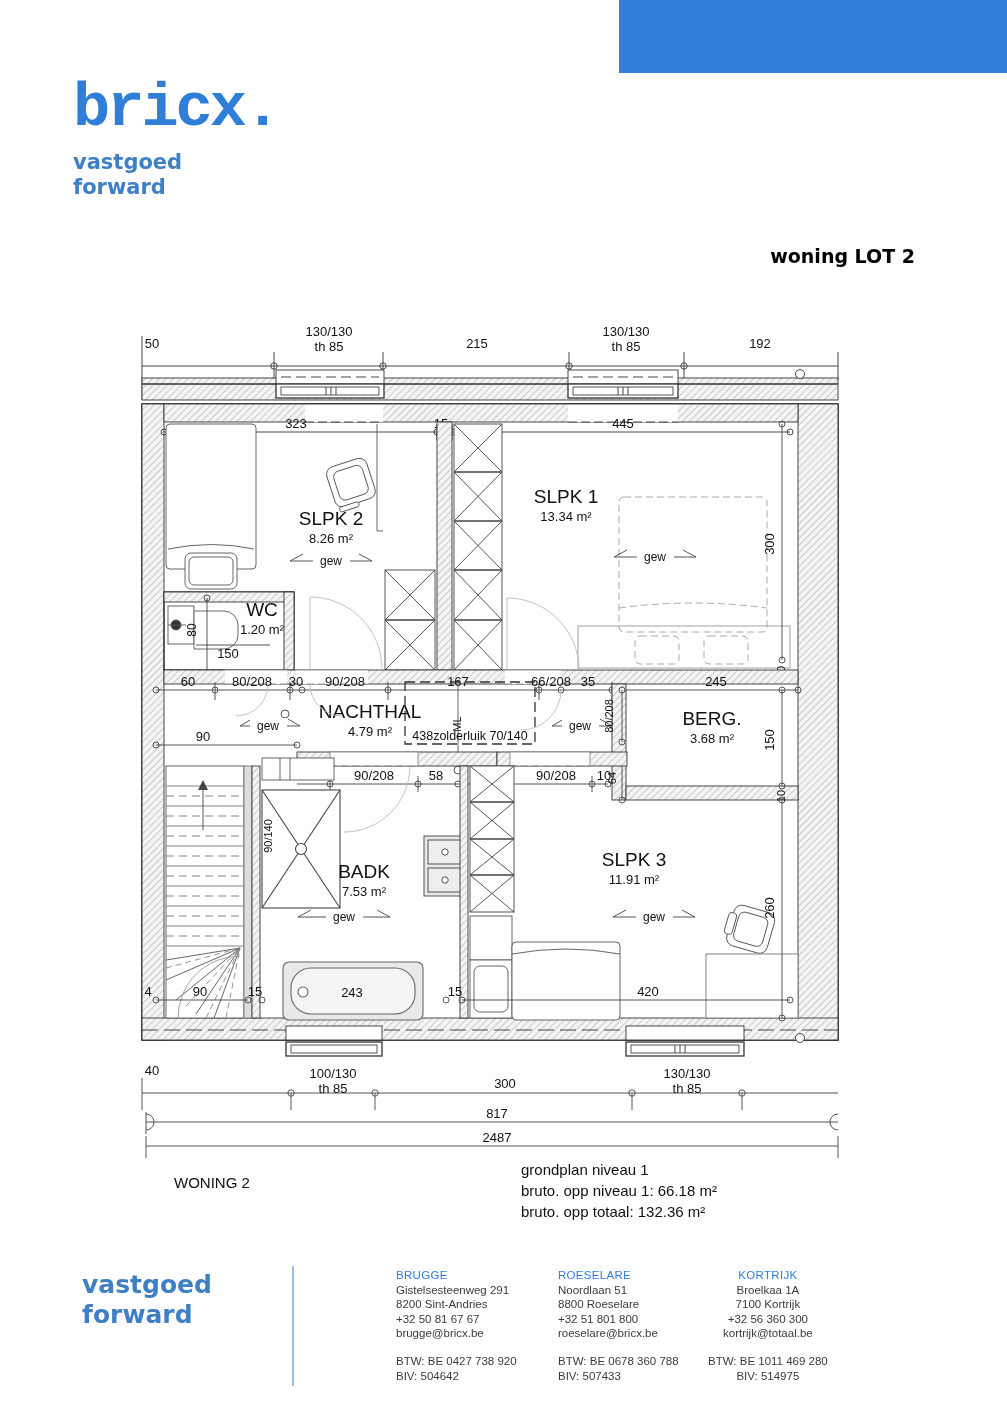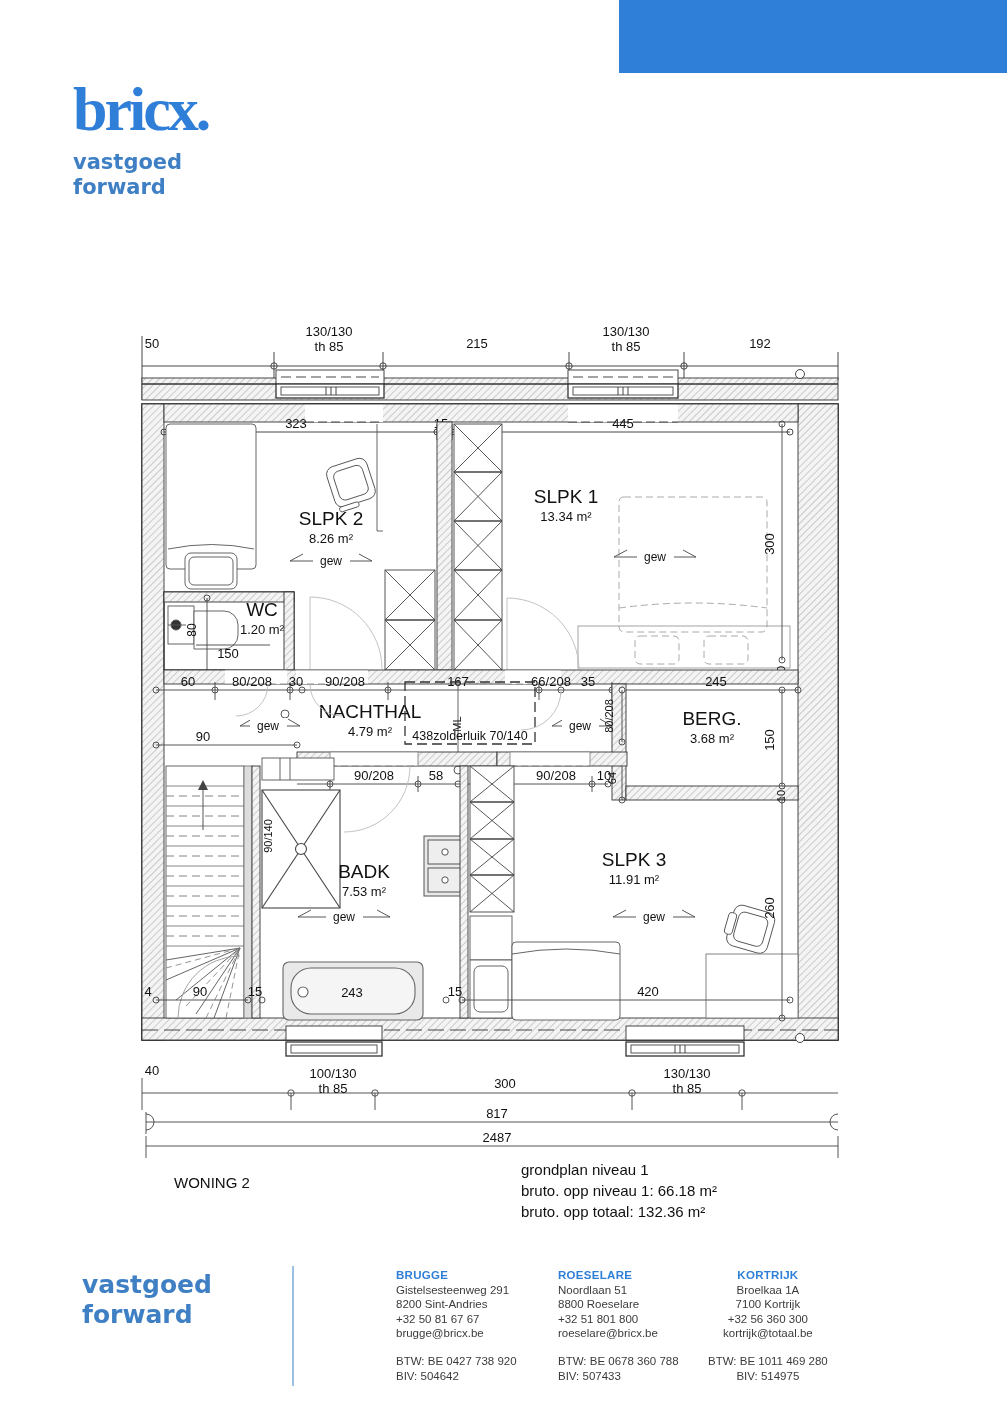--- a/index.html
+++ b/index.html
@@ -17,21 +17,21 @@
   .blue-bar{
     position:absolute; left:619px; top:0; width:388px; height:73px;
     background:#2f7fd8;
   }
 
   
   .brand{ position:absolute; left:73px; top:78px; }
   .brand-word{
     font-weight:bold; font-size:62px; line-height:62px;
     color:#2f7fd8; letter-spacing:-3px;
-    font-family:Liberation Serif, serif;
+    font-family:Liberation Mono, monospace;
   }
   .brand-sub{
     margin-top:10px;
     font-weight:bold; font-size:21px; line-height:25px;
     color:#3f7fc4;
     font-family:"DejaVu Sans", sans-serif;
   }
 
   
   .plan-title{
@@ -67,38 +67,39 @@
   .footer-logo{
     position:absolute; left:82px; top:12px;
     font-family:"DejaVu Sans", sans-serif;
     font-weight:bold; font-size:25px; line-height:30px; color:#3f7fc4;
   }
   .footer-div{
     position:absolute; left:292px; top:8px; width:2px; height:120px;
     background:#9bc0e2;
   }
   .col{ position:absolute; top:10px; font-size:11.5px; line-height:14.6px; color:#3b3b3b; }
-  .col .city{ color:#2f7fd8; font-weight:bold; font-size:11.5px; letter-spacing:.3px; }
+  .col .city{ color:#2f7fd8; font-weight:normal; font-size:11.5px; letter-spacing:.3px; }
   .col .gap{ height:13px; }
   .c1{ left:396px; } .c2{ left:558px; } .c3{ left:708px;text-align:center; }
 </style>
 </head>
 <body>
 
 <div class="blue-bar"></div>
 
 <div class="brand">
   <div class="brand-word">bricx.</div>
   <div class="brand-sub">
     <div>vastgoed</div>
     <div>forward</div>
   </div>
 </div>
 
 <div class="plan-title">
+  <div class="t2">woning LOT 2</div>
 </div>
 
 <div class="drawing">
 <svg width="1007" height="1425" viewBox="0 0 1007 1425" xmlns="http://www.w3.org/2000/svg">
   <defs>
     <pattern id="hatch" width="6" height="6" patternUnits="userSpaceOnUse" patternTransform="rotate(45)">
       <rect width="6" height="6" fill="#ffffff"></rect>
       <line x1="0" y1="0" x2="0" y2="6" stroke="#555" stroke-width="0.7"></line>
     </pattern>
     <pattern id="hatch2" width="5" height="5" patternUnits="userSpaceOnUse" patternTransform="rotate(45)">

